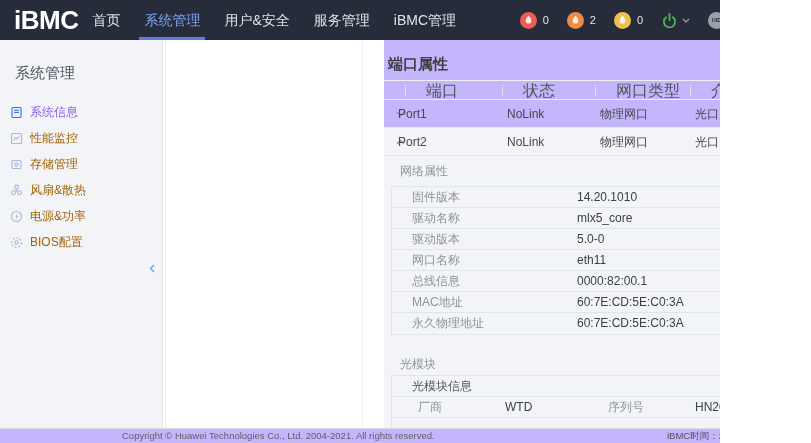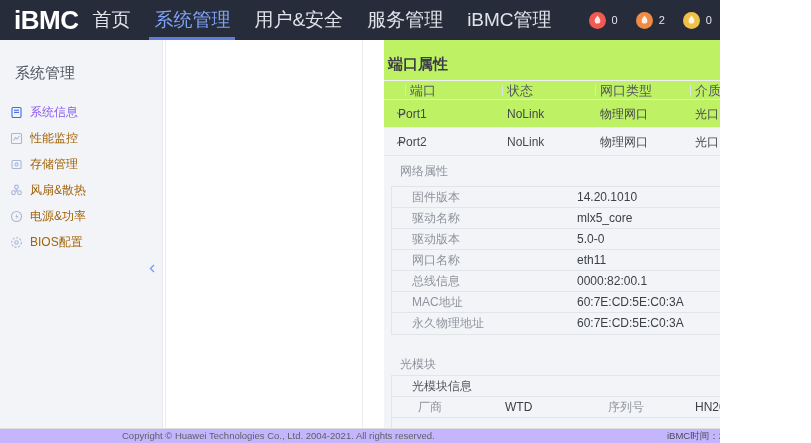--- a/index.html
+++ b/index.html
@@ -6,21 +6,21 @@
   html,body { width:811px; height:443px; }
   body { font-family:"Liberation Sans","DejaVu Sans",sans-serif; background:#fff; }
   #app { position:relative; width:720px; height:443px; overflow:hidden; background:#fff; }
 
   
   .navbar { position:absolute; left:0; top:0; width:811px; height:40px;
     background:#262c3a; display:flex; align-items:center; padding:0 14px; }
   .logo { font-size:26px; font-weight:bold; color:#fff; letter-spacing:-0.5px; margin-right:9px; line-height:40px; }
   .menu { display:flex; height:40px; }
   .menu-item { height:40px; line-height:40px; padding:0 5px; margin-right:14px;
-    font-size:19px; color:#dfe3ea; cursor:pointer; white-space:nowrap; }
+    font-size:14px; color:#dfe3ea; cursor:pointer; white-space:nowrap; }
   .menu-item.active { color:#7fa2f4; box-shadow:inset 0 -3px 0 #5e7ce0; }
   .nav-right { margin-left:auto; display:flex; align-items:center; }
   .alarm { display:flex; align-items:center; margin-left:18px; cursor:pointer; }
   .alarm-count { font-size:11px; color:#e3e6ec; margin-left:6px; }
   .navgroup { display:flex; align-items:center; margin-left:18px; cursor:pointer; }
   .chev { margin-left:4px; display:inline-block; }
   .uid-circle { width:17px; height:17px; border-radius:50%; background:#99a0ac;
     display:flex; align-items:center; justify-content:center; font-size:5.5px; font-weight:bold; color:#262c3a; }
   .lang-label { font-size:12px; color:#dfe3ea; margin-left:4px; }
 
@@ -35,25 +35,25 @@
   .side-item.active { color:#8b5cf6; }
   .side-item.active .sicon { color:#3b6cf0; }
   .collapse-handle { position:absolute; left:146px; top:260px; width:12px; height:16px; cursor:pointer;
     display:flex; align-items:center; justify-content:center; }
 
   
   .vline { position:absolute; top:40px; bottom:15px; width:1px; background:#ebedf0; }
   .vl1 { left:165px; } .vl2 { left:362px; }
 
   
-  .panel { position:absolute; left:384px; top:40px; width:400px; bottom:15px; overflow:hidden; background:#bef264; }
+  .panel { position:absolute; left:384px; top:40px; width:400px; bottom:15px; overflow:hidden; background:#c4b5fd; }
   .panel-title { position:absolute; top:15px; left:4px; font-size:15px; font-weight:bold; color:#3b3e44; }
   .thead { position:absolute; left:0; top:40px; width:400px; height:20px;
     border-top:1px solid #eef0f3; border-bottom:1px solid #e7e9ec; }
-  .th { position:absolute; top:0; line-height:19px; font-size:13px; color:#53565c; white-space:nowrap; }
+  .th { position:absolute; top:0; line-height:19px; font-size:16px; color:#53565c; white-space:nowrap;margin-left:16px; }
   .vsep { position:absolute; top:4px; width:1px; height:11px; background:#dfe1e5; }
   .prow { position:absolute; left:0; width:400px; height:28px; cursor:pointer; }
   .prow .cell { position:absolute; top:0; line-height:28px; font-size:12px; color:#45484e; white-space:nowrap; }
   .row1 { top:60px; border-bottom:1px solid #e9ebee; }
   .row2 { top:88px; background:#f3f4f8; border-bottom:1px solid #e4e6ea; }
   .rchev { position:absolute; left:12px; top:11px; cursor:pointer; }
   .c1 { left:14px;text-align:right; } .c2 { left:123px; } .c3 { left:216px; } .c4 { left:311px; }
   .h1 { left:26px; } .h2 { left:123px; } .h3 { left:216px; } .h4 { left:311px; }
   .s1 { left:21px; } .s2 { left:118px; } .s3 { left:211px; } .s4 { left:306px; }
 

